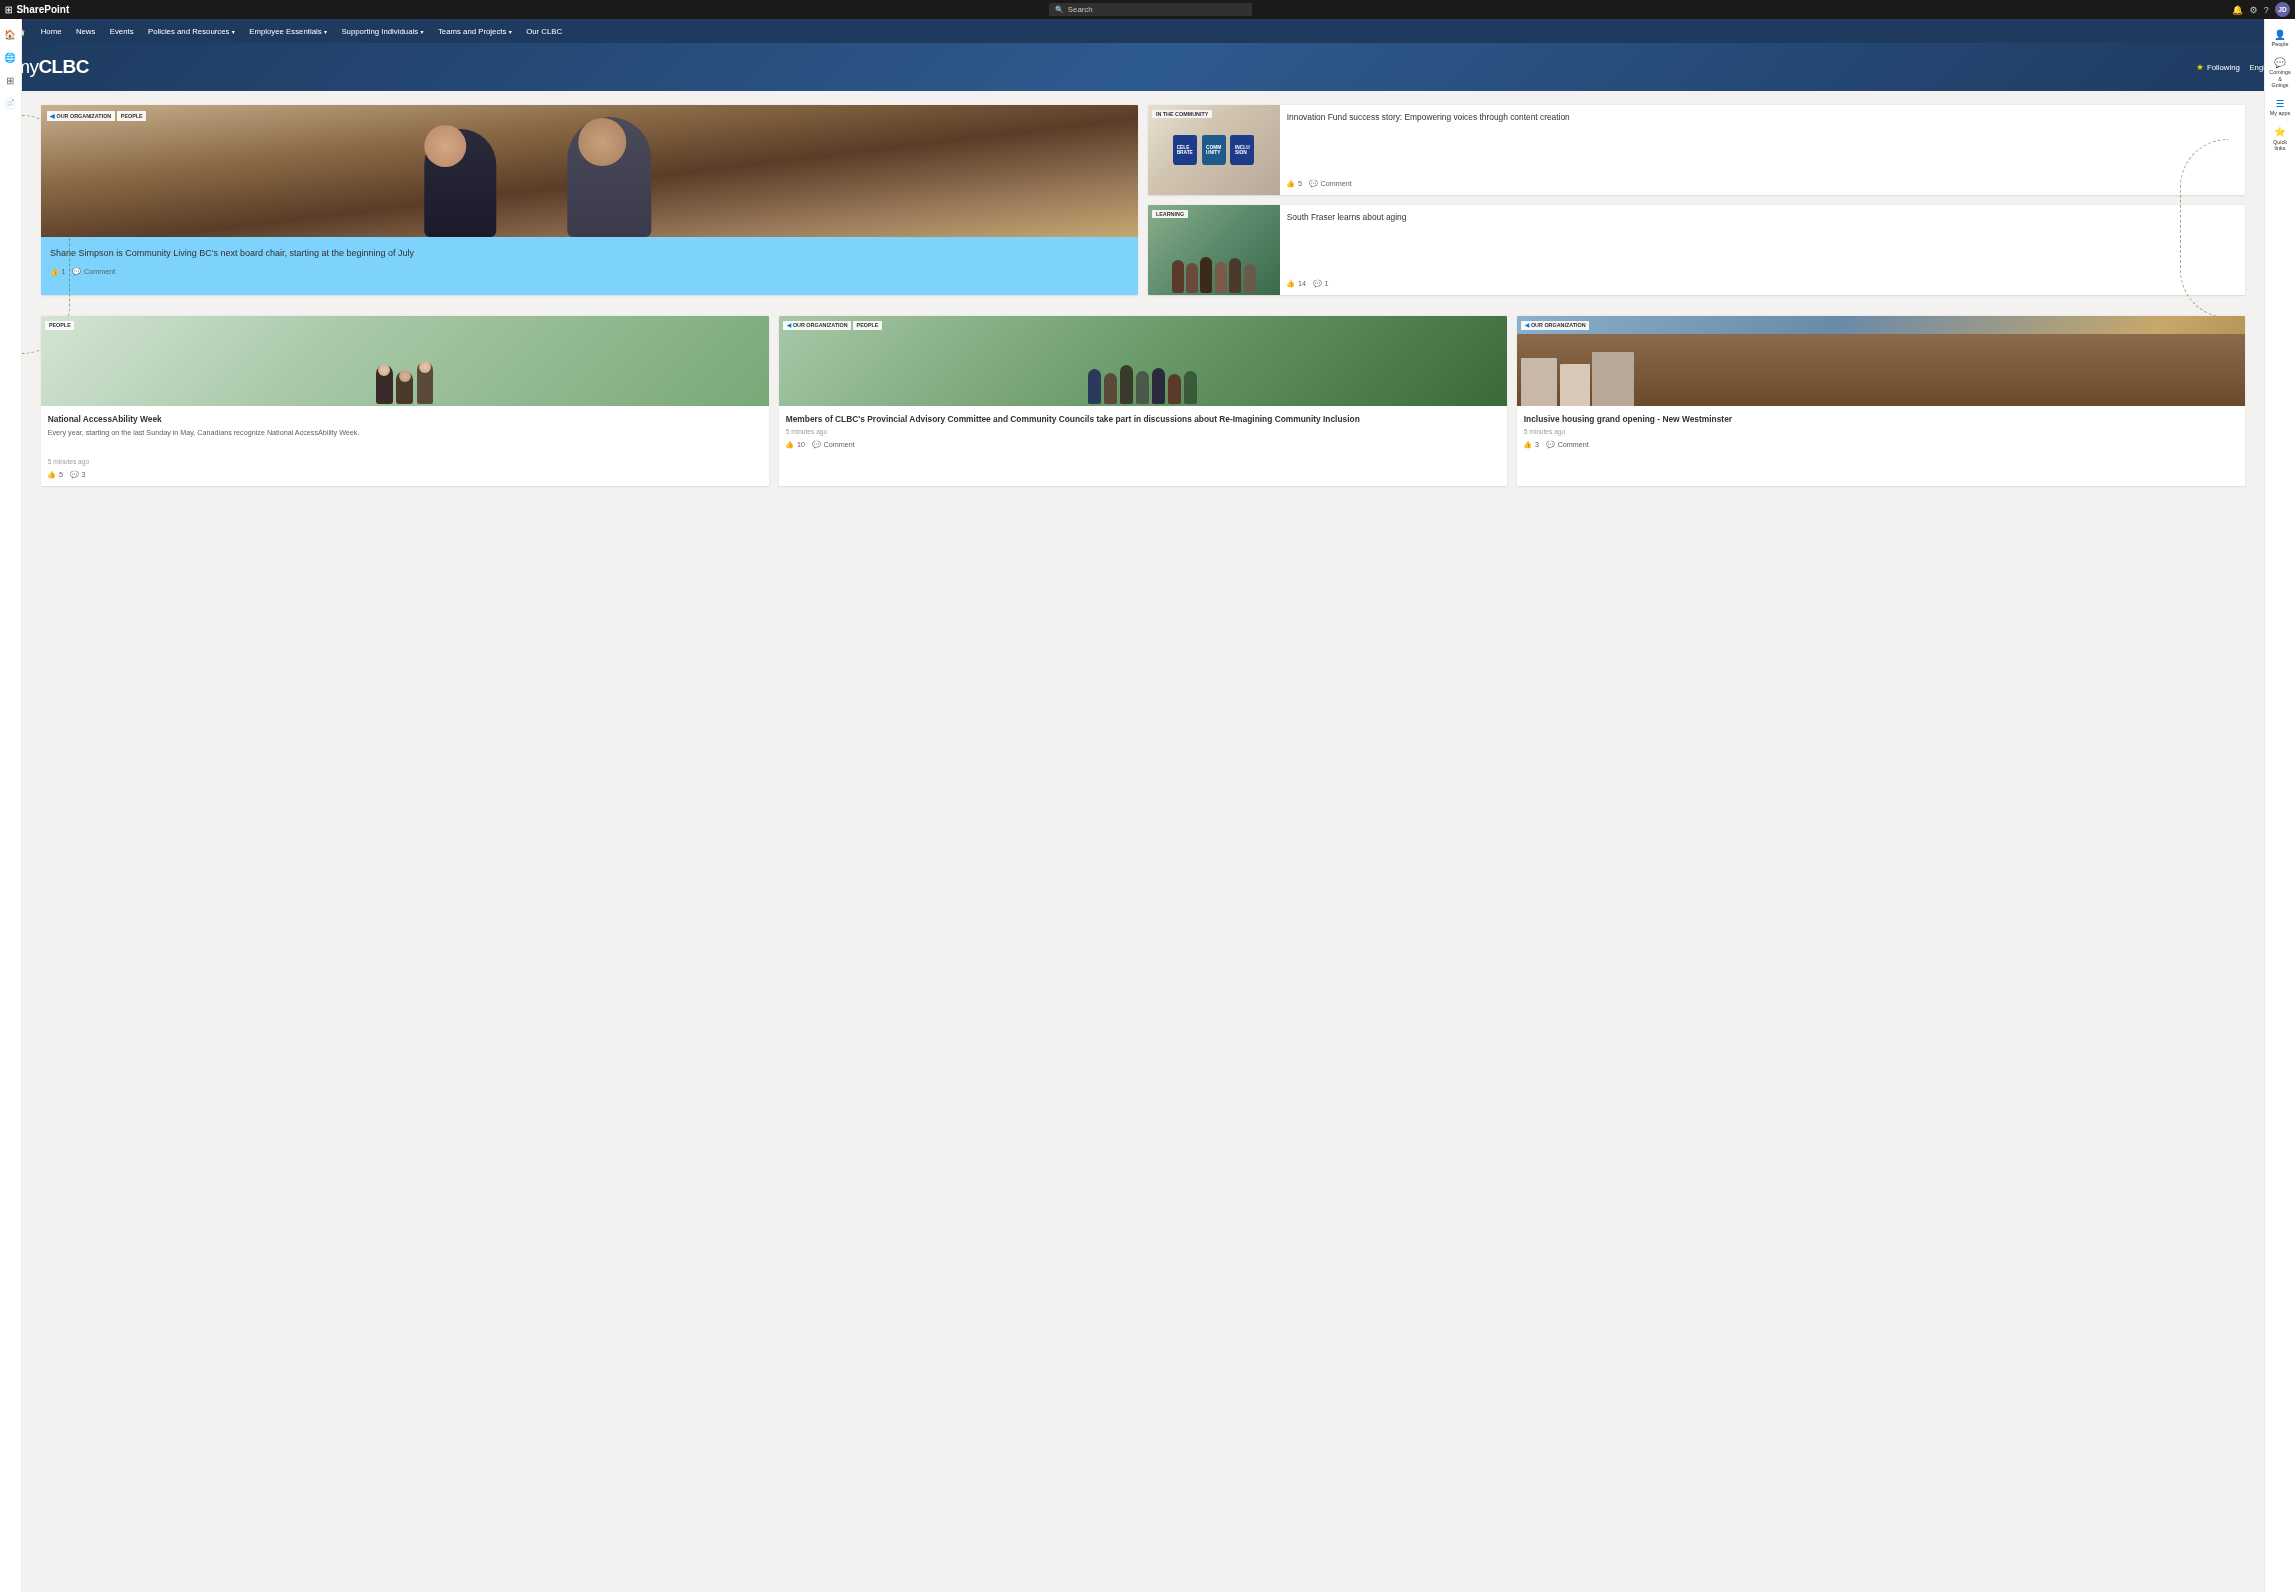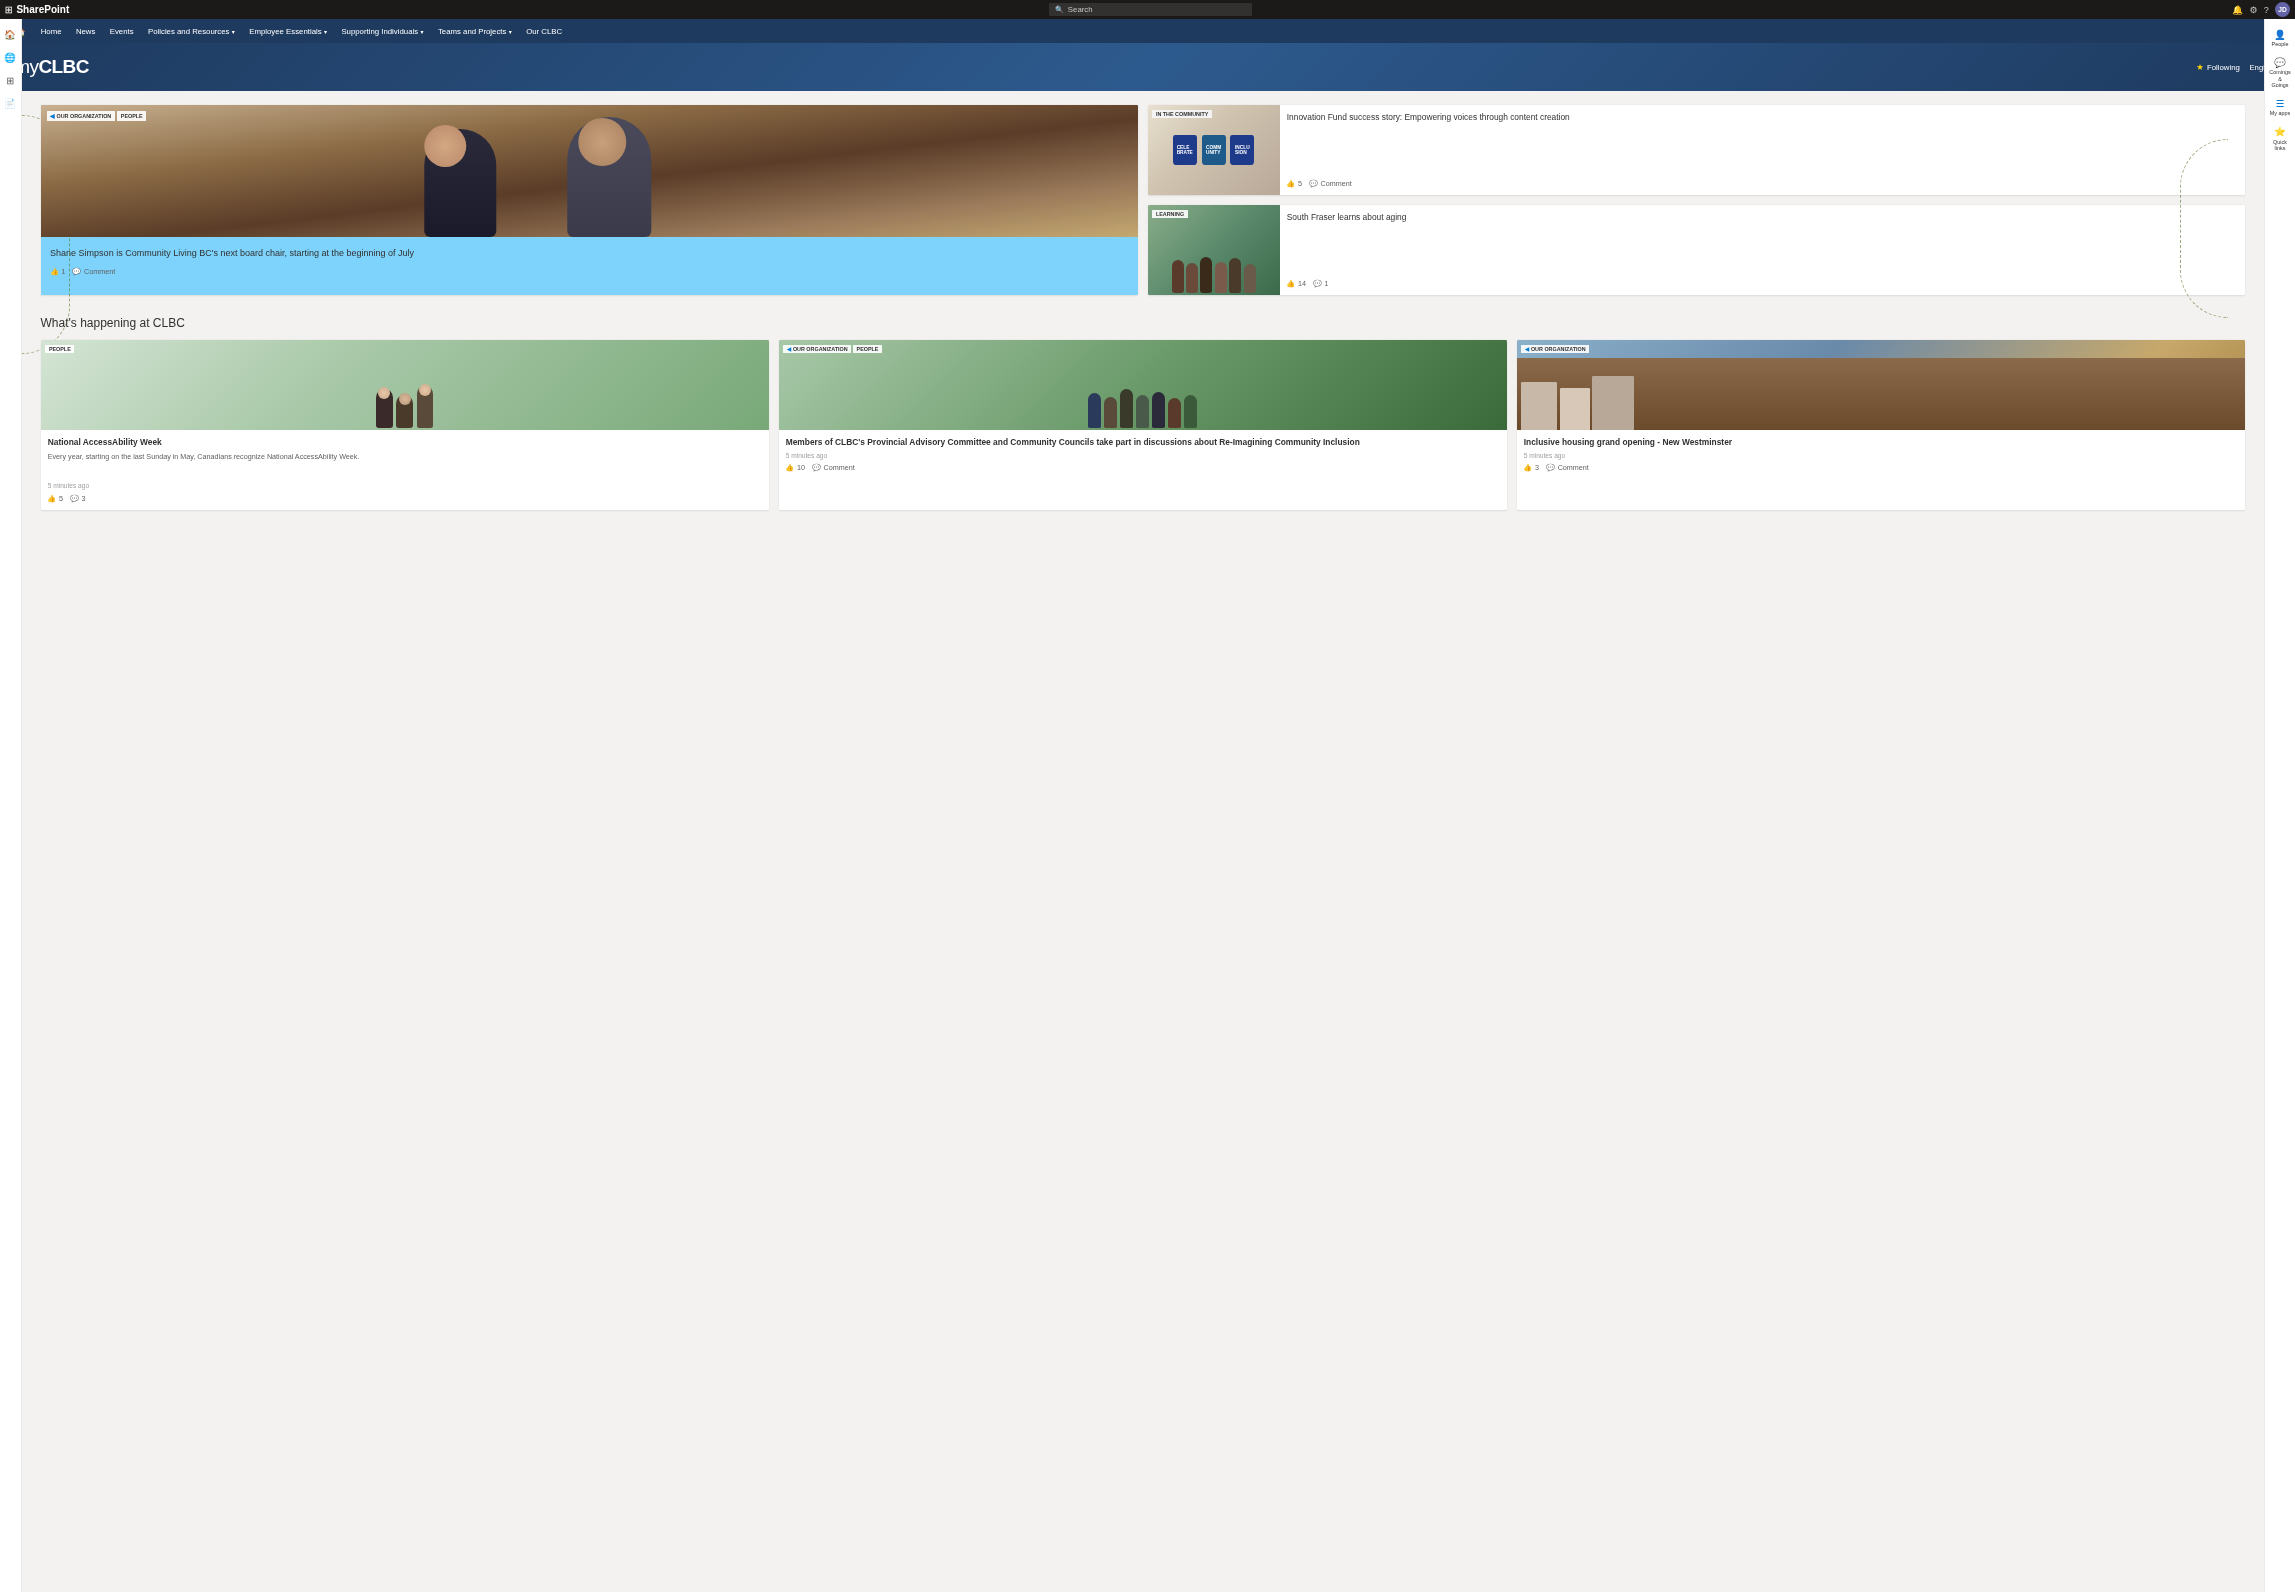--- a/index.html
+++ b/index.html
@@ -441,21 +441,20 @@
               <span>💬</span>
               <span>1</span>
             </div>
           </div>
         </div>
       </div>
 
     </div>
   </div>
 
-  <div class="section-title">What's happening at CLBC</div>
 
   <div class="news-grid">
 
     <div class="news-card">
       <div class="news-card-img">
         <div style="width:100%;height:100%;background:linear-gradient(135deg,#d4e4d4 0%,#a8c8a8 40%,#78a878 100%);position:relative;display:flex;align-items:flex-end;justify-content:center;padding-bottom:2.4px;">
           <div style="display:flex;gap:3.6px;align-items:flex-end;">
             <div style="width:16.7px;height:39px;background:#3a2a2a;border-radius:8.4px 8.4px 2.4px 2.4px;position:relative;">
               <div style="position:absolute;top:-1.2px;left:50%;transform:translateX(-50%);width:12px;height:12px;background:radial-gradient(circle,#e8c8a8,#c8a888);border-radius:50%;"></div>
             </div>

